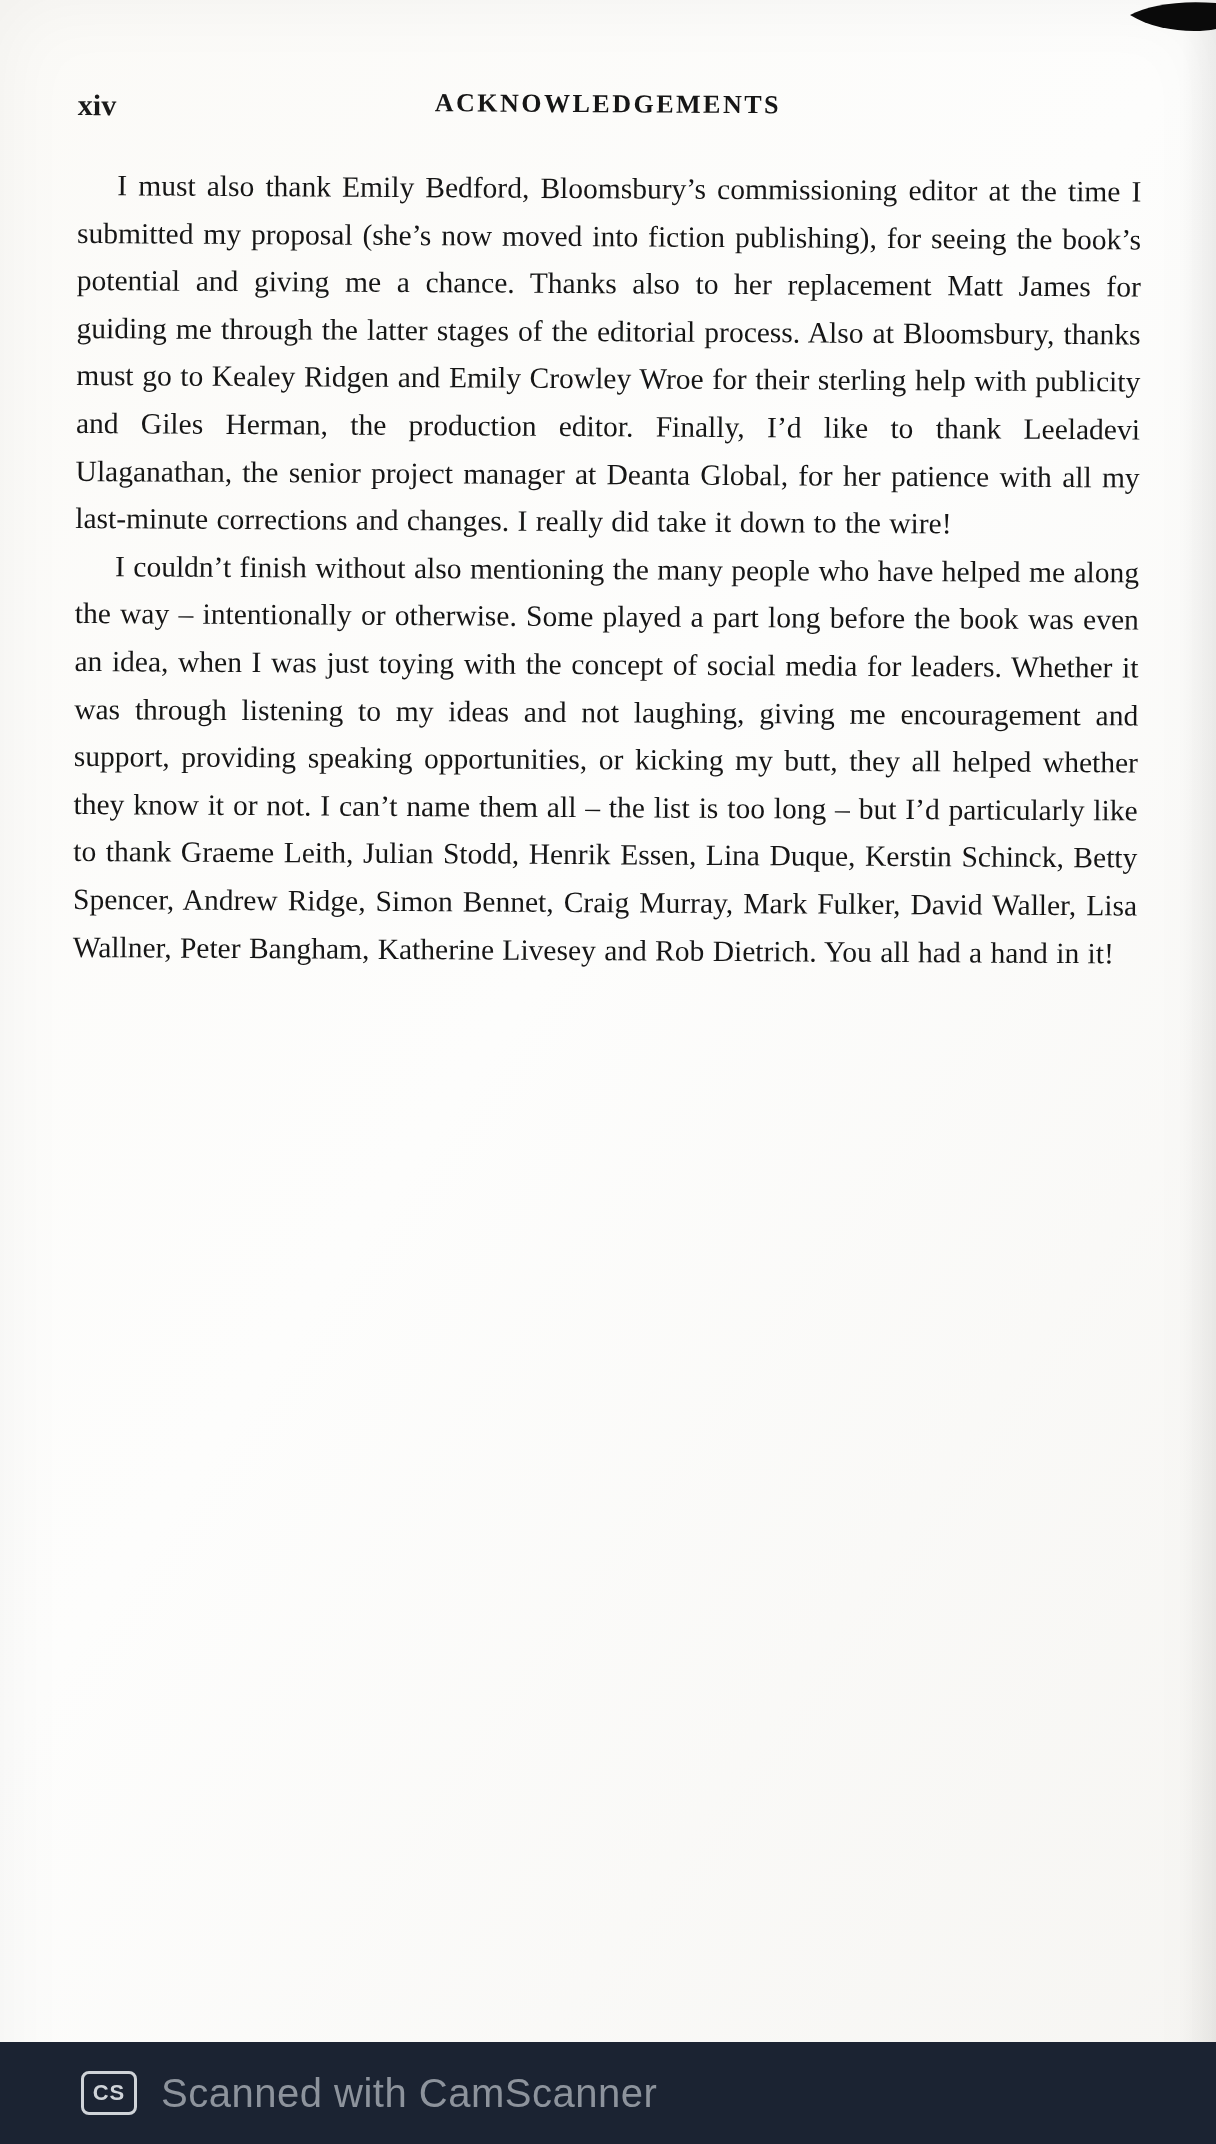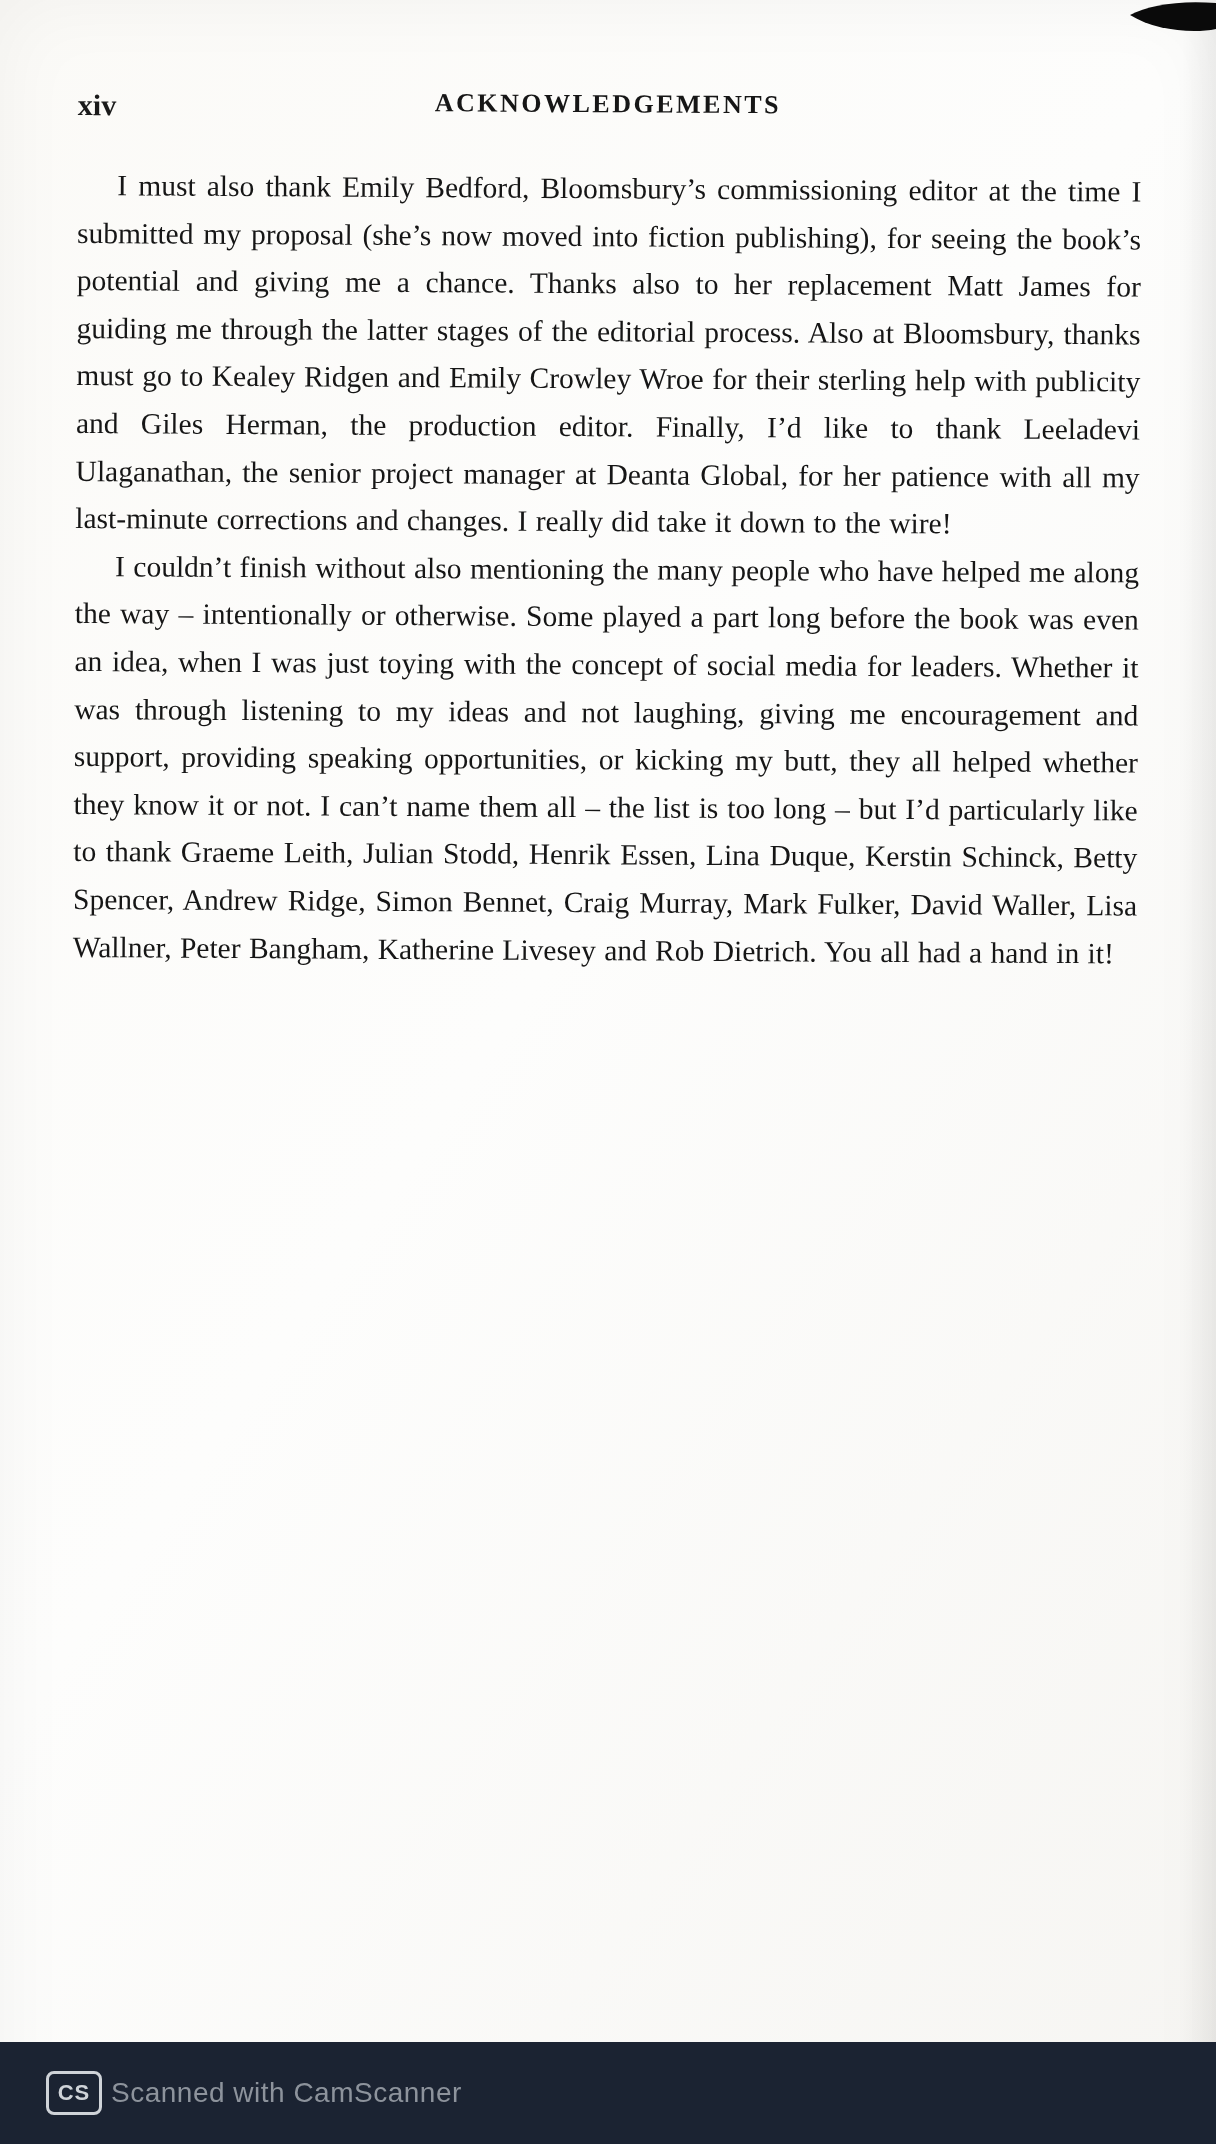--- a/index.html
+++ b/index.html
@@ -85,41 +85,41 @@
   }
   .footer-bar {
     position: absolute;
     left: 0;
     right: 0;
     bottom: 0;
     height: 102px;
     background: #1b2332;
     display: flex;
     align-items: center;
-    padding-left: 46px;
+    padding-left: 81px;
     box-sizing: border-box;
     font-family: "Liberation Sans", sans-serif;
   }
   .cs-badge {
     width: 50px;
     height: 38px;
     border: 3px solid #cfd3d8;
     border-radius: 8px;
     color: #cfd3d8;
     display: flex;
     align-items: center;
     justify-content: center;
     font-weight: bold;
     font-size: 22px;
     letter-spacing: 1px;
     flex: 0 0 auto;
   }
   .footer-text {
-    margin-left: 9px;
-    font-size: 28px;
+    margin-left: 24px;
+    font-size: 40px;
     color: #8d939c;
     letter-spacing: 0.5px;
   }
 </style>
 </head>
 <body>
 
 <div class="scan-page">
 
   <div class="tilt">

